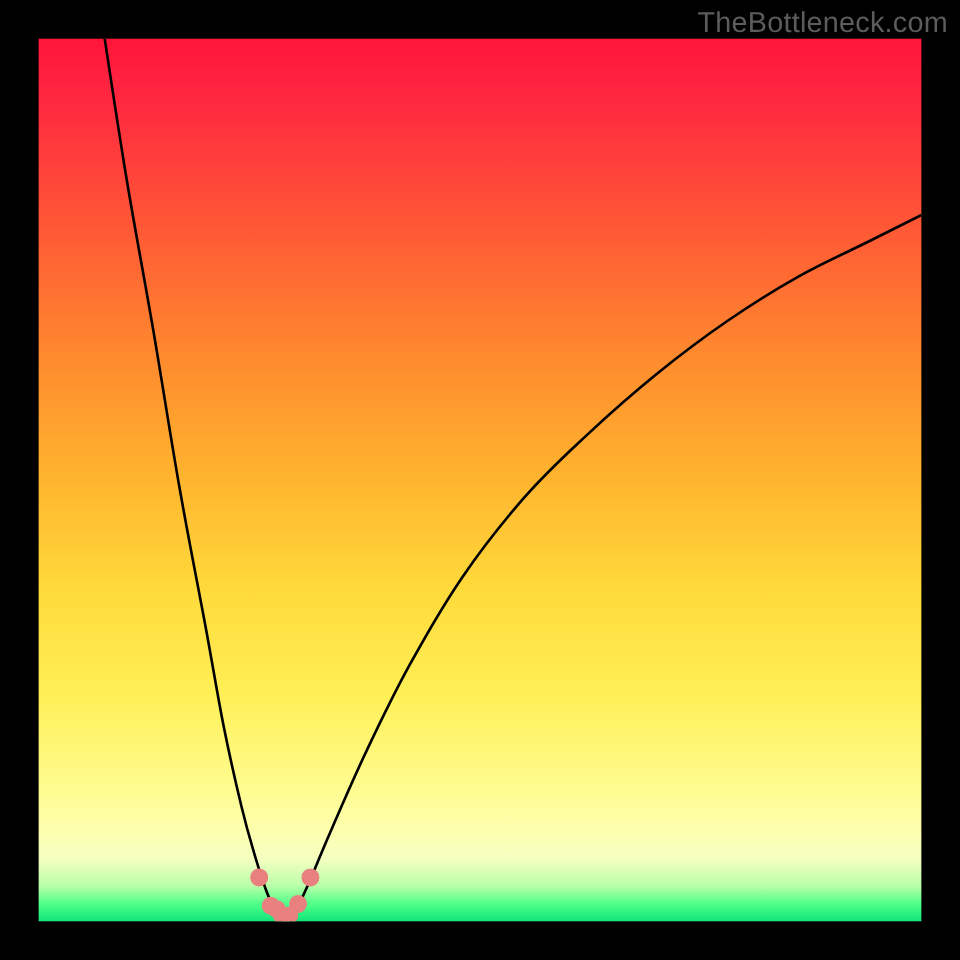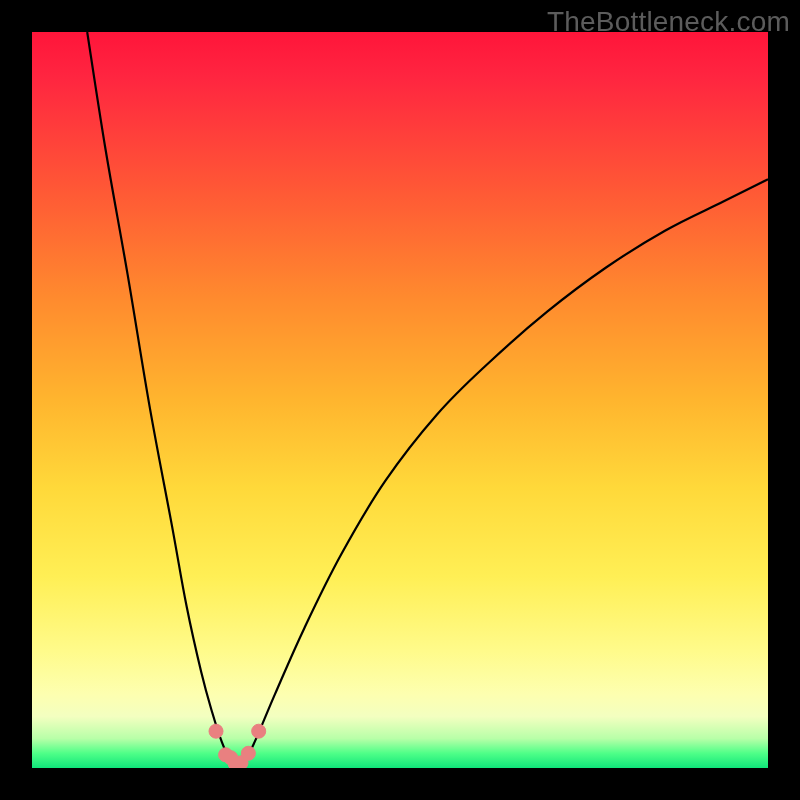--- a/index.html
+++ b/index.html
@@ -48,21 +48,21 @@
       #b8ffa8 96%,
       #4fff88 98%,
       #10e57a 100%
     );
   }
   .watermark {
     position: absolute;
     top: 6px;
     right: 10px;
     color: #5c5c5c;
-    font-size: 28px;
+    font-size: 24px;
     font-weight: 500;
     letter-spacing: 0.2px;
   }
   svg.curve {
     position: absolute;
     left: 0;
     top: 0;
     width: 736px;
     height: 736px;
   }

